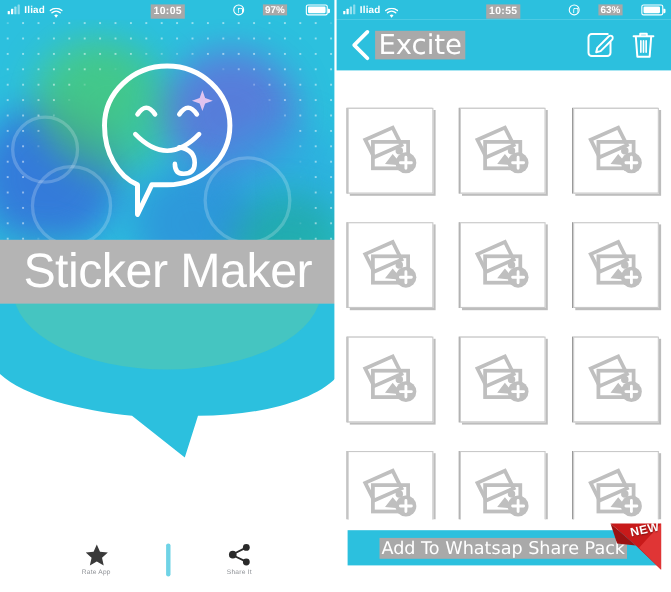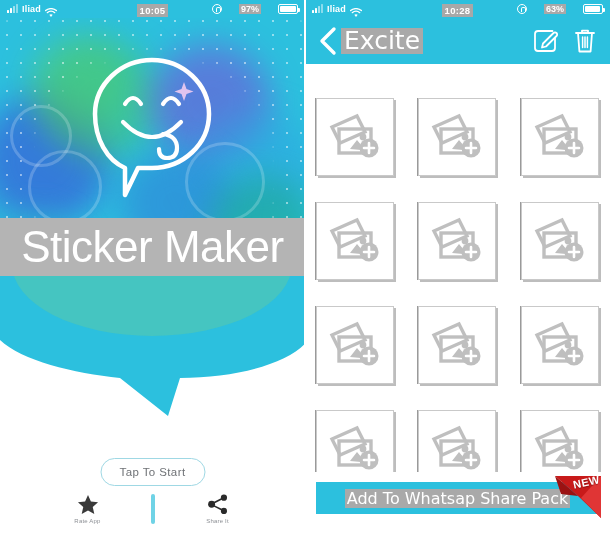--- a/index.html
+++ b/index.html
@@ -146,23 +146,20 @@
           <path d="M-10 -20 H315 V46 C315 80 250 102 180 102 L168 140 L120 102 C60 96 -10 76 -10 44 Z" fill="#2cc0de"></path>
           <ellipse cx="152" cy="-12" rx="140" ry="72" fill="#8fd36a" opacity=".25"></ellipse>
         </g>
       </svg>
     </div>
 
     <div class="title-band">
       <span>Sticker Maker</span>
     </div>
 
-    <div class="start-btn">
-      <span>Tap To Start</span>
-    </div>
 
     <div class="foot-row">
       <div class="foot-item">
         <svg width="22" height="21" viewBox="0 0 24 23">
           <path d="M12 1 L15.2 8.3 L23 9.1 L17.2 14.2 L18.9 22 L12 18 L5.1 22 L6.8 14.2 L1 9.1 L8.8 8.3 Z" fill="#3a3a3a"></path>
         </svg>
         <span class="lbl">Rate App</span>
       </div>
       <div class="foot-sep"></div>
       <div class="foot-item">
@@ -399,21 +396,21 @@
         <span class="sb-carrier">Iliad</span>
         <span class="sb-wifi">
           <svg viewBox="0 0 14 11" width="12" height="10">
             <path d="M7 10.2 L5 7.6 a3.4 3.4 0 0 1 4 0 Z" fill="#fff"></path>
             <path d="M2.6 5.1 a6.6 6.6 0 0 1 8.8 0" fill="none" stroke="#fff" stroke-width="1.5" stroke-linecap="round"></path>
             <path d="M.7 2.7 a9.6 9.6 0 0 1 12.6 0" fill="none" stroke="#fff" stroke-width="1.5" stroke-linecap="round"></path>
           </svg>
         </span>
       </div>
       <div class="sb-center">
-        <span class="sb-time">10:28</span>
+        <span class="sb-time">10:55</span>
       </div>
       <div class="sb-right">
         <span class="sb-rot"></span>
         <span class="sb-pct">63%</span>
         <span class="sb-batt">
             <i style="width:95%"></i>
           </span>
       </div>
     </div>
   </div>

